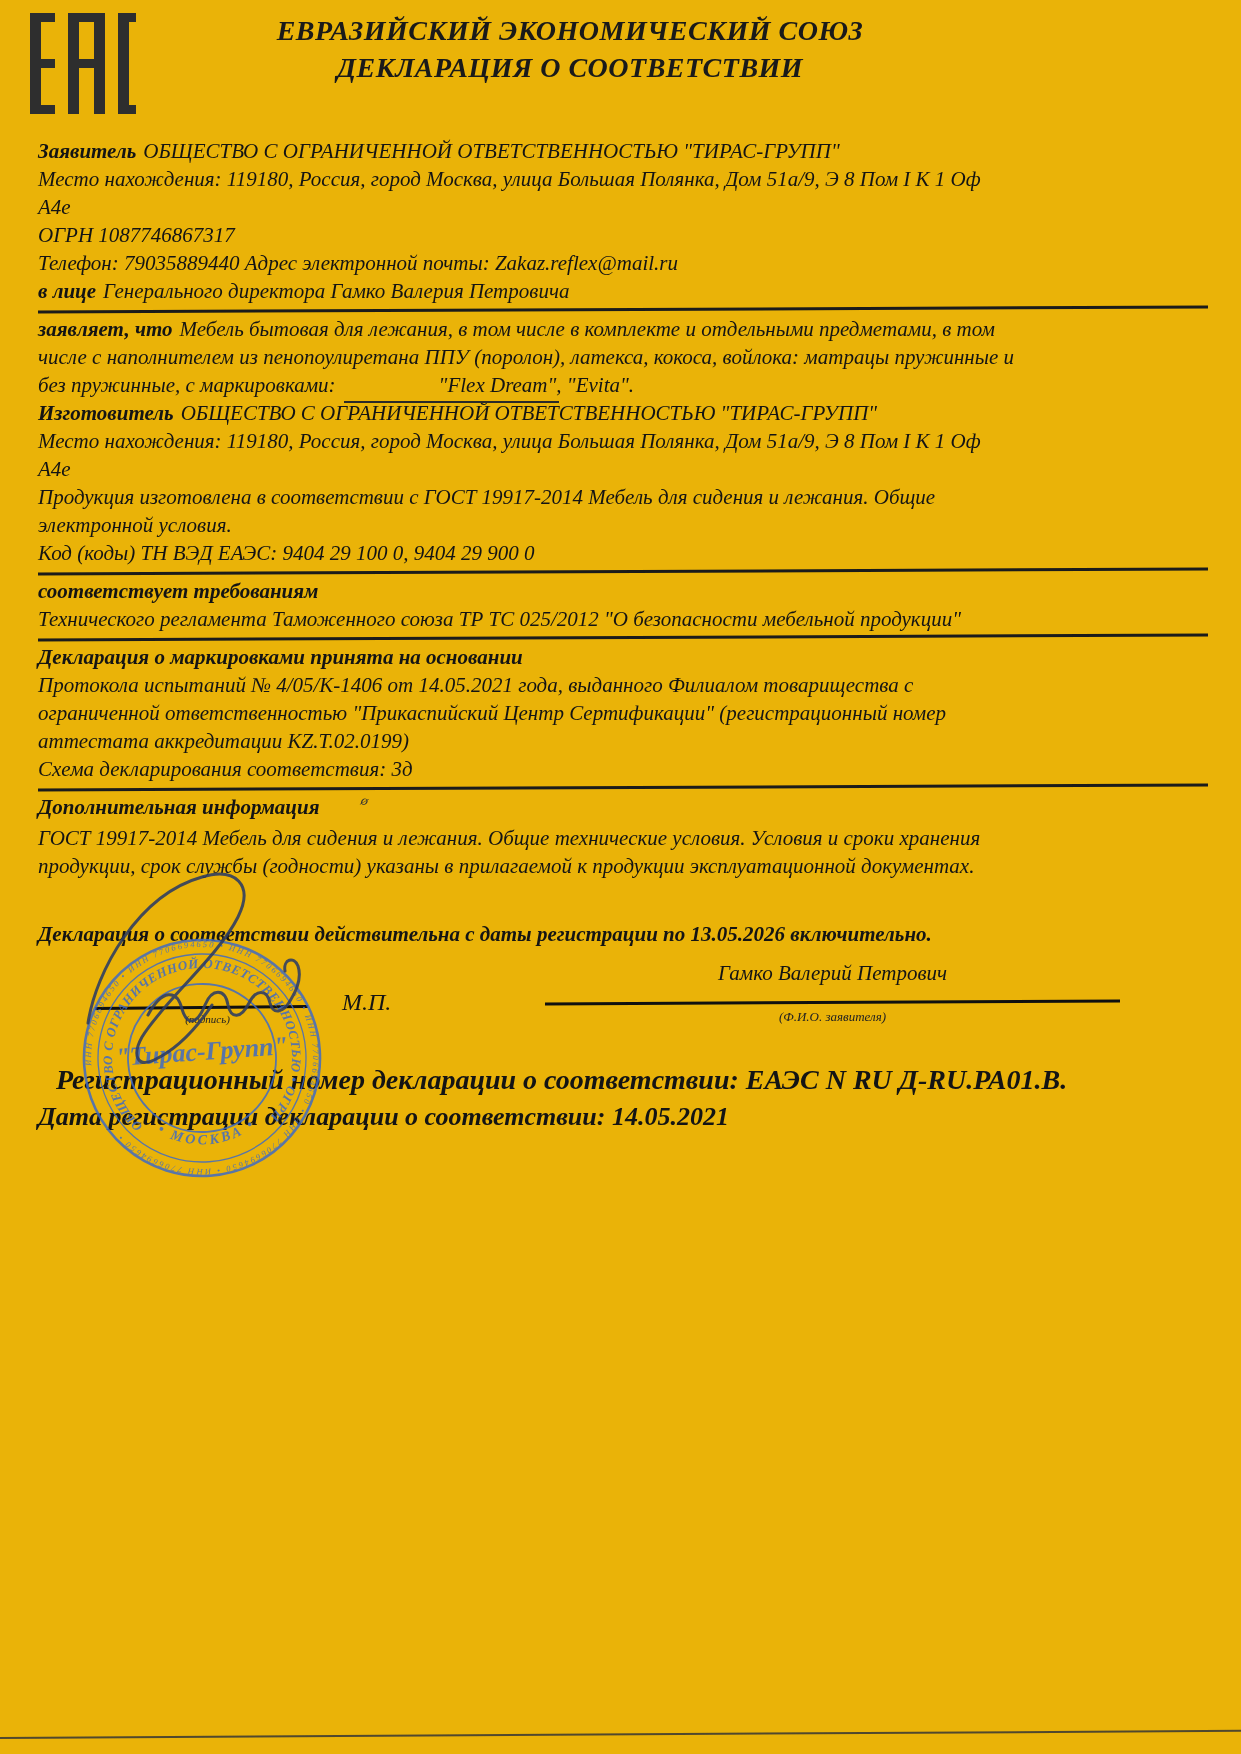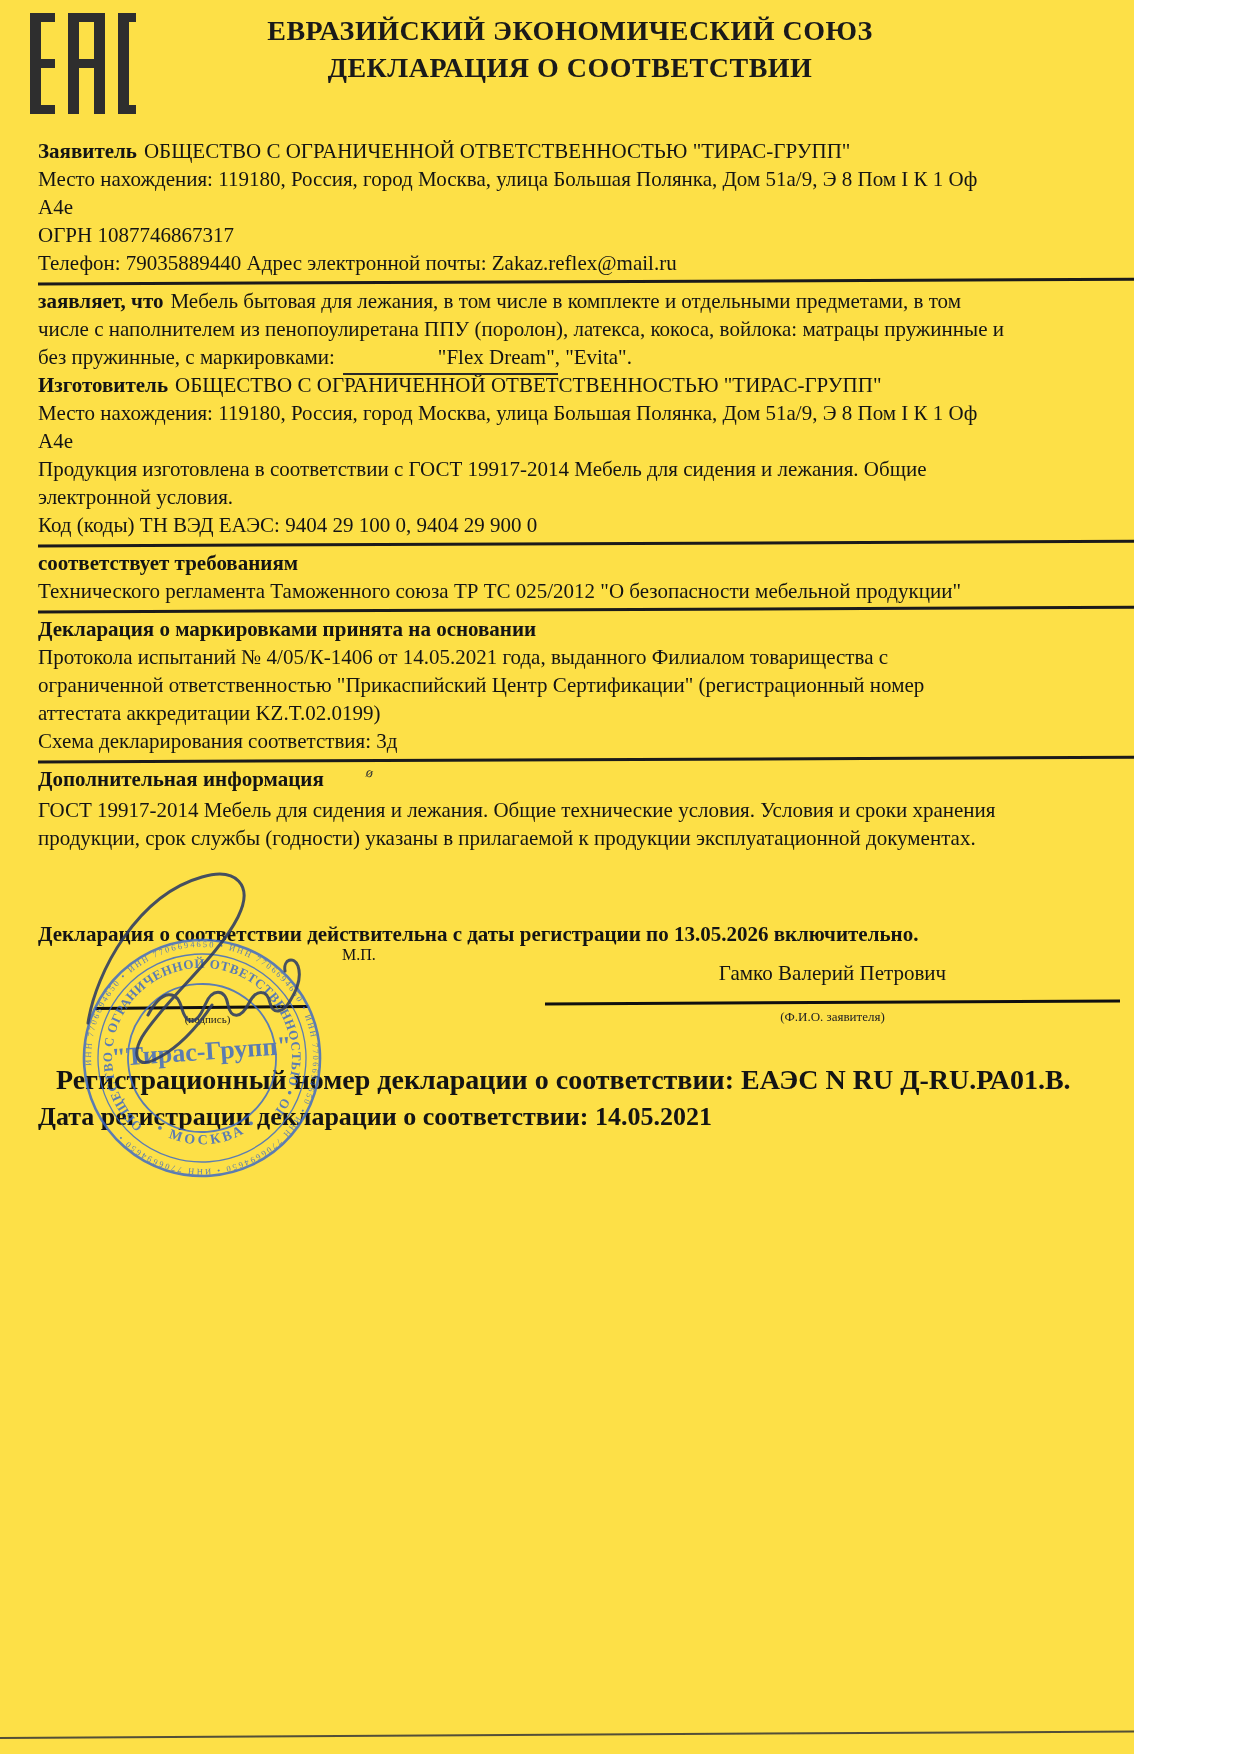--- a/index.html
+++ b/index.html
@@ -1,22 +1,23 @@
 <!DOCTYPE html>
 <html><head>
 <meta charset="utf-8">
 <style>
   html,body{margin:0;padding:0;background:#ffffff;}
   .page{
     position:relative;
-    width:1134px;height:1754px;
-    background:#fde047;
+    width:1241px;height:1754px;
+    background:#eab308;
     font-family:"Liberation Serif", serif;
     color:#141414;
     overflow:hidden;
+    font-style:italic;
   }
   
   .header{position:relative;height:137px;}
   .eac-logo{position:absolute;left:30px;top:13px;width:106px;height:101px;}
   .titles{position:absolute;left:185px;top:12px;width:770px;text-align:center;}
   .titles div{
     font-size:28px;line-height:37px;font-weight:bold;letter-spacing:0.5px;color:#1a1a1a;
   }
   
   .content{padding:0 36px 0 38px;}
@@ -35,21 +36,21 @@
   }
   .pen-mark{
     display:inline-block;font-size:14px;transform:translateY(-9px) rotate(18deg);
     margin-left:42px;color:#333;font-weight:normal;
   }
   
   .abs{position:absolute;margin:0;}
   .validity{left:38px;top:920px;font-size:21px;line-height:28px;font-weight:bold;}
   .sig-line{left:95px;top:1006px;width:213px;height:3px;background:#101010;transform:rotate(-0.5deg);}
   .sig-caption{left:150px;top:1013px;width:115px;text-align:center;font-size:11px;color:#222;}
-  .mp{left:342px;top:946px;font-size:16px;}
+  .mp{left:342px;top:989px;font-size:24px;}
   .fio-name{left:545px;top:961px;width:575px;text-align:center;font-size:21px;}
   .fio-line{left:545px;top:1001px;width:575px;height:3px;background:#101010;transform:rotate(-0.3deg);}
   .fio-caption{left:545px;top:1009px;width:575px;text-align:center;font-size:13px;color:#222;}
   .reg-number{left:56px;top:1064px;font-size:28px;font-weight:bold;}
   .reg-date{left:38px;top:1102px;font-size:26px;font-weight:bold;}
   .stamp-svg{left:62px;top:918px;z-index:5;opacity:0.84;}
   .signature-svg{left:40px;top:853px;z-index:6;}
   .scan-artifact{
     left:0;top:1737px;width:1241px;height:2px;background:#353535;
     transform:rotate(-0.33deg);transform-origin:left center;opacity:0.85;
@@ -86,20 +87,21 @@
     </div>
   </div>
 
   <div class="content">
 
     <p class="ln"><span class="lbl">Заявитель</span><span>ОБЩЕСТВО С ОГРАНИЧЕННОЙ ОТВЕТСТВЕННОСТЬЮ "ТИРАС-ГРУПП"</span></p>
     <p class="ln">Место нахождения: 119180, Россия, город Москва, улица Большая Полянка, Дом 51а/9, Э 8 Пом I К 1 Оф</p>
     <p class="ln">А4е</p>
     <p class="ln">ОГРН 1087746867317</p>
     <p class="ln">Телефон: 79035889440 Адрес электронной почты: Zakaz.reflex@mail.ru</p>
+    <p class="ln"><span class="lbl">в лице</span><span>Генерального директора Гамко Валерия Петровича</span></p>
 
     <div class="rule"></div>
 
     <p class="ln"><span class="lbl">заявляет, что</span><span>Мебель бытовая для лежания, в том числе в комплекте и отдельными предметами, в том</span></p>
     <p class="ln">числе с наполнителем из пенопоулиретана ППУ (поролон), латекса, кокоса, войлока: матрацы пружинные и</p>
     <p class="ln"><span>без пружинные, с маркировками:</span><span class="marks">"Flex Dream", "Evita".</span></p>
     <p class="ln"><span class="lbl">Изготовитель</span><span>ОБЩЕСТВО С ОГРАНИЧЕННОЙ ОТВЕТСТВЕННОСТЬЮ "ТИРАС-ГРУПП"</span></p>
     <p class="ln">Место нахождения: 119180, Россия, город Москва, улица Большая Полянка, Дом 51а/9, Э 8 Пом I К 1 Оф</p>
     <p class="ln">А4е</p>
     <p class="ln">Продукция изготовлена в соответствии с ГОСТ 19917-2014 Мебель для сидения и лежания. Общие</p>

